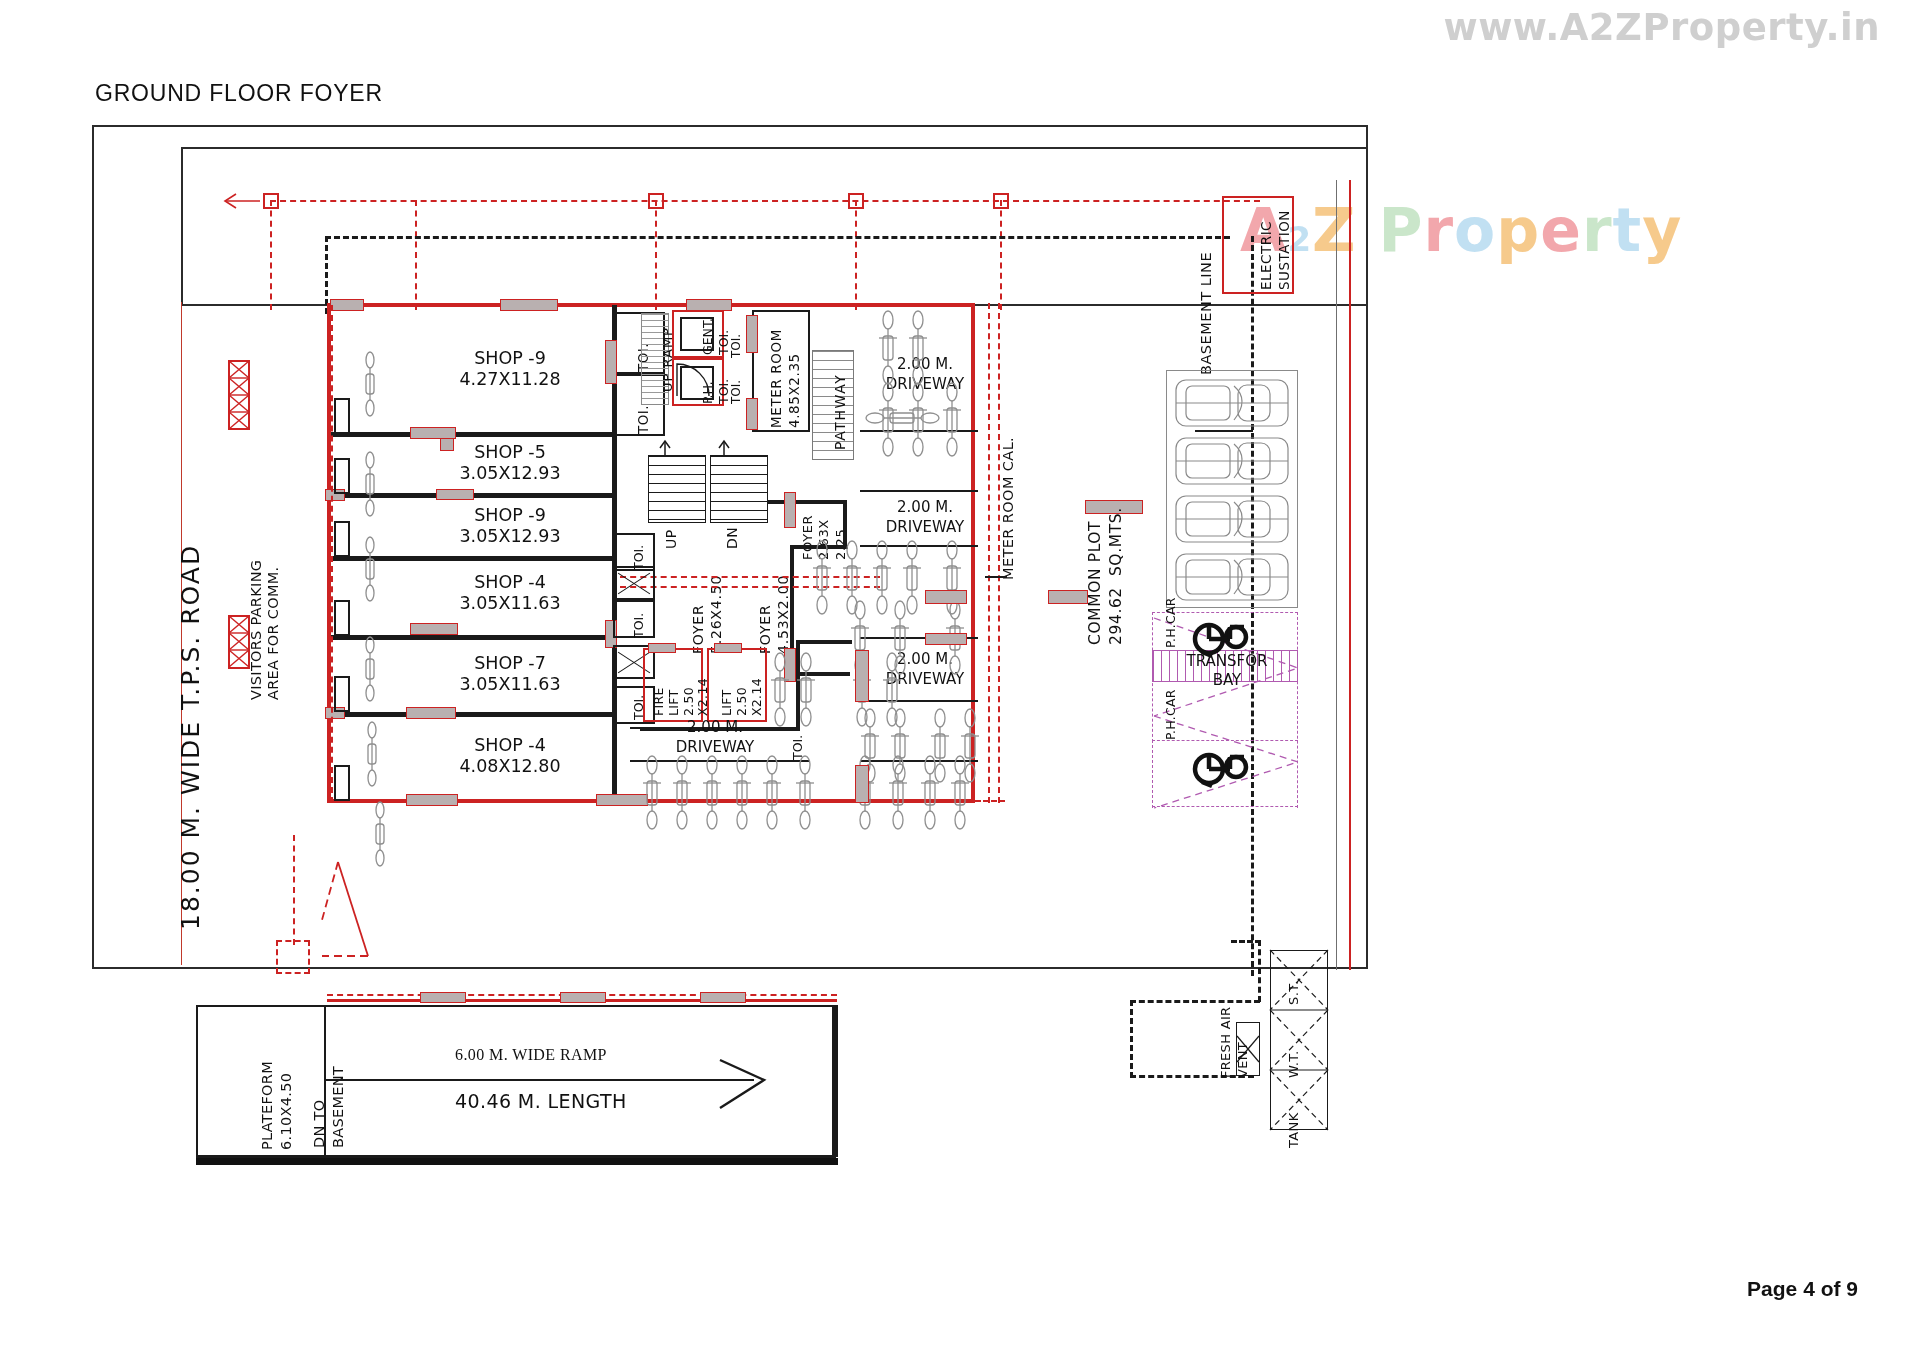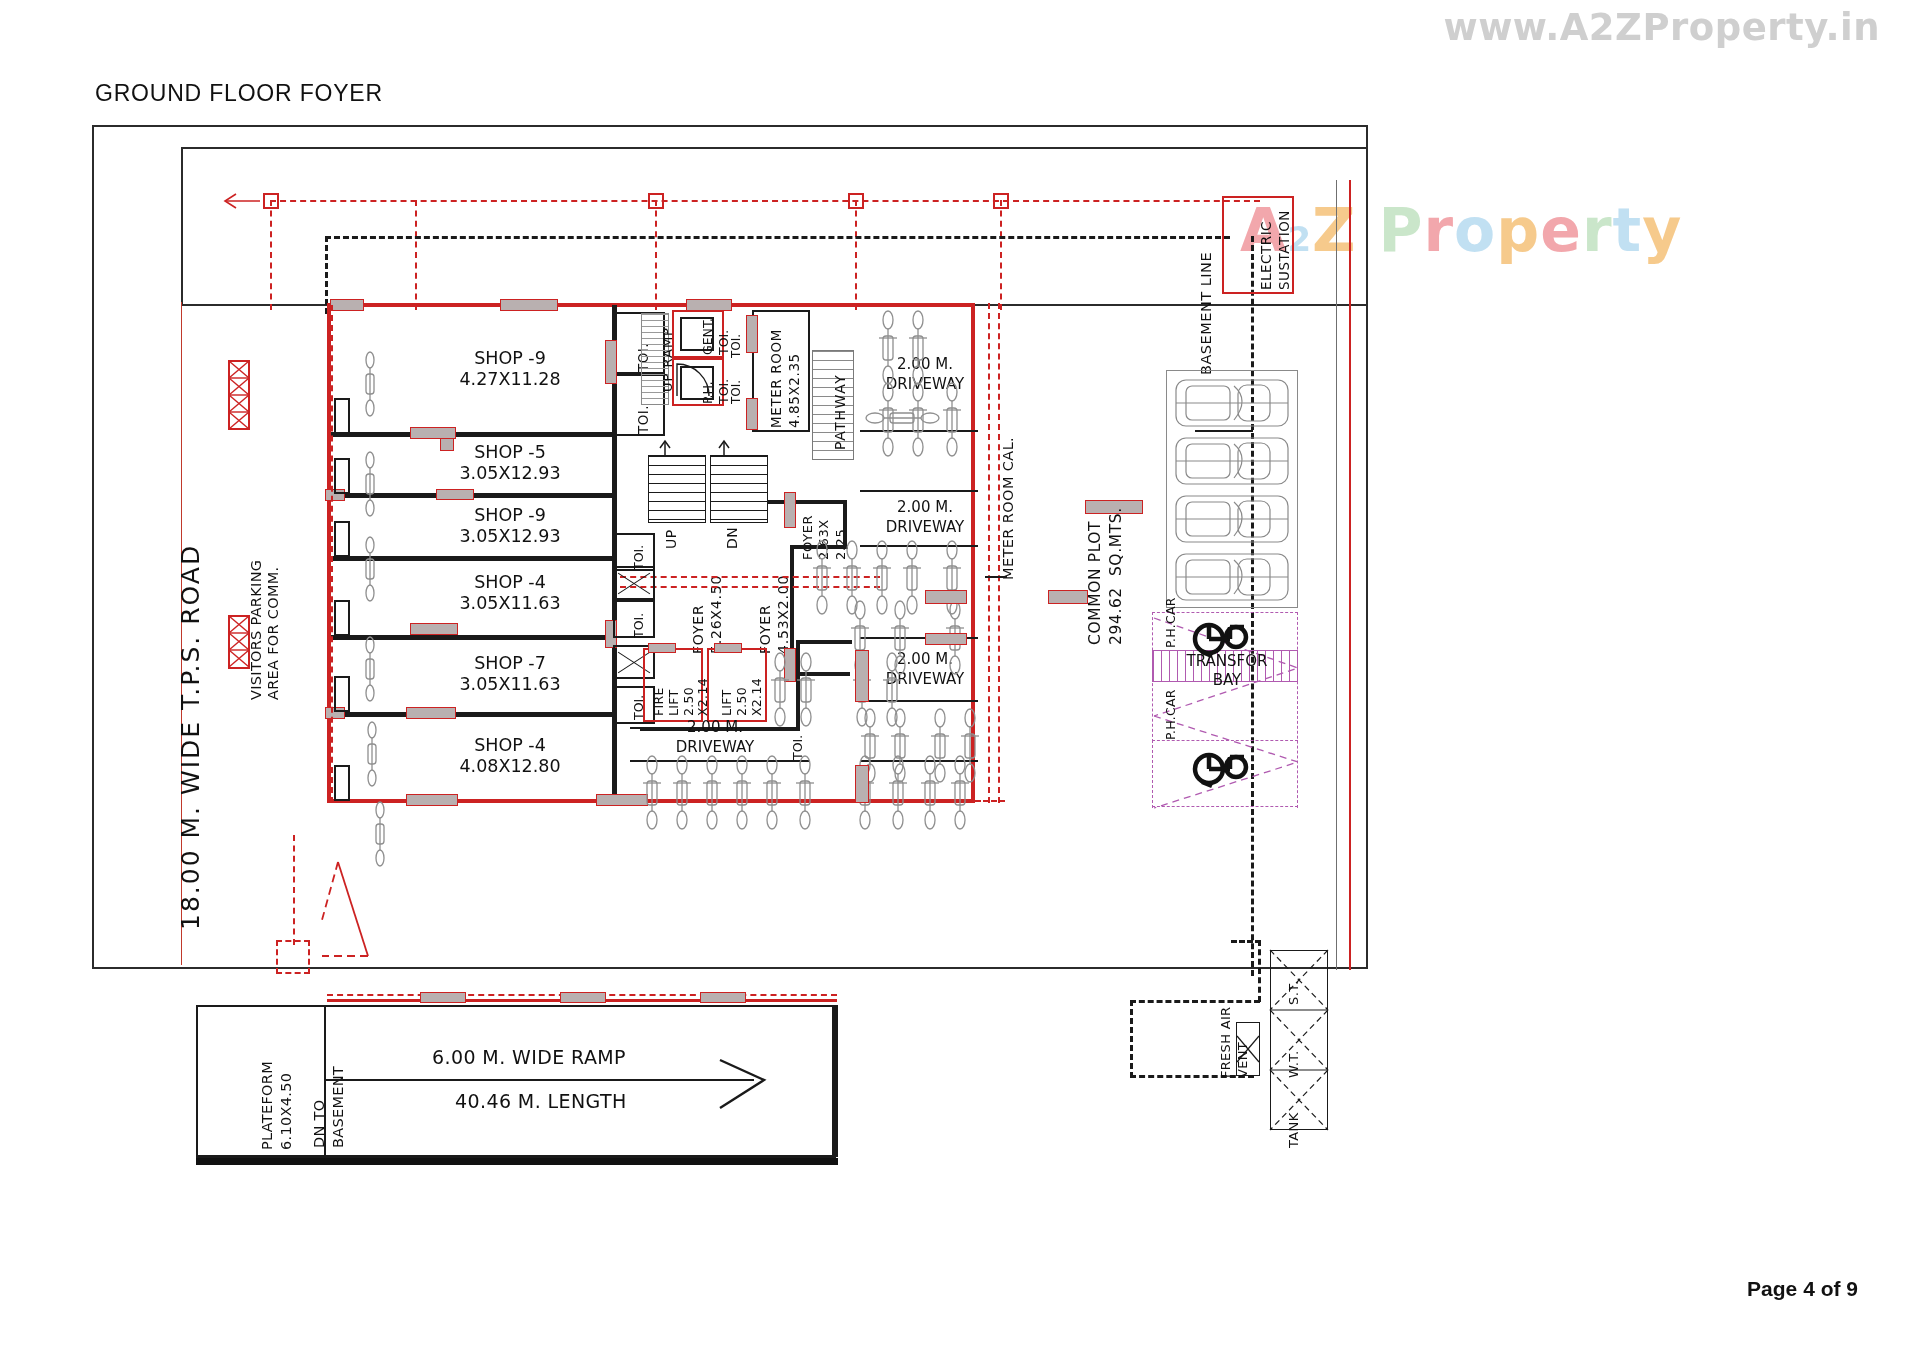--- a/index.html
+++ b/index.html
@@ -706,21 +706,21 @@
   <div class="ln" style="left:324px;top:1005px;width:2px;height:152px;"></div>
   <div class="ln" style="left:196px;top:1155px;width:640px;height:3px;"></div>
   <div class="ln" style="left:832px;top:1005px;width:6px;height:152px;"></div>
   <div class="ln" style="left:196px;top:1158px;width:642px;height:7px;background:#111;"></div>
 
   <div class="t v90 noselect" style="left:258px;top:1150px;font-size:14.5px;line-height:1.3;letter-spacing:.3px;">PLATEFORM
 6.10X4.50</div>
   <div class="t v90 noselect" style="left:310px;top:1148px;font-size:14.5px;line-height:1.3;letter-spacing:.3px;">DN TO
 BASEMENT</div>
 
-  <div class="t noselect" style="left:432px;top:1046px;font-size:19px;letter-spacing:.4px;">6.00 M. WIDE RAMP</div>
+  <div class="t noselect" style="left:455px;top:1046px;font-size:16px;letter-spacing:.4px;font-family:Liberation Serif, serif;">6.00 M. WIDE RAMP</div>
   <div class="t noselect" style="left:455px;top:1090px;font-size:19px;letter-spacing:.4px;">40.46 M. LENGTH</div>
 
   <svg style="left:324px;top:1060px;" width="450" height="56">
     <line x1="0" y1="20" x2="430" y2="20" stroke="#1a1a1a" stroke-width="2"></line>
     <polyline points="396,0 440,20 396,48" fill="none" stroke="#1a1a1a" stroke-width="2.4"></polyline>
   </svg>
 
   <svg style="left:320px;top:860px;" width="130" height="140">
     <line x1="18" y1="2" x2="2" y2="60" stroke="#cc2222" stroke-width="1.8" stroke-dasharray="8 5"></line>
     <line x1="18" y1="2" x2="48" y2="96" stroke="#cc2222" stroke-width="1.8"></line>

